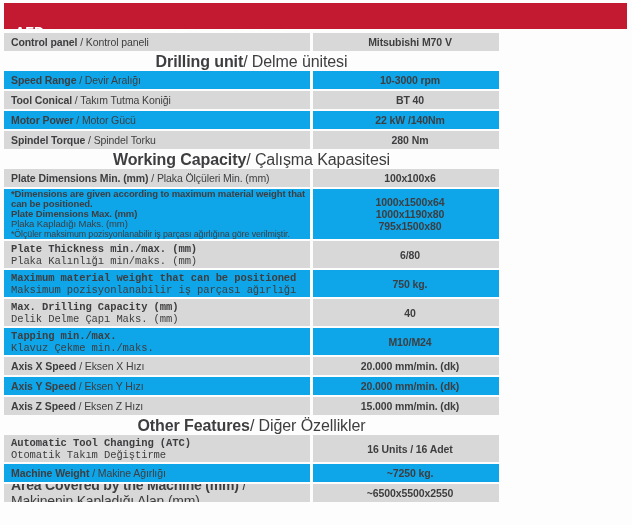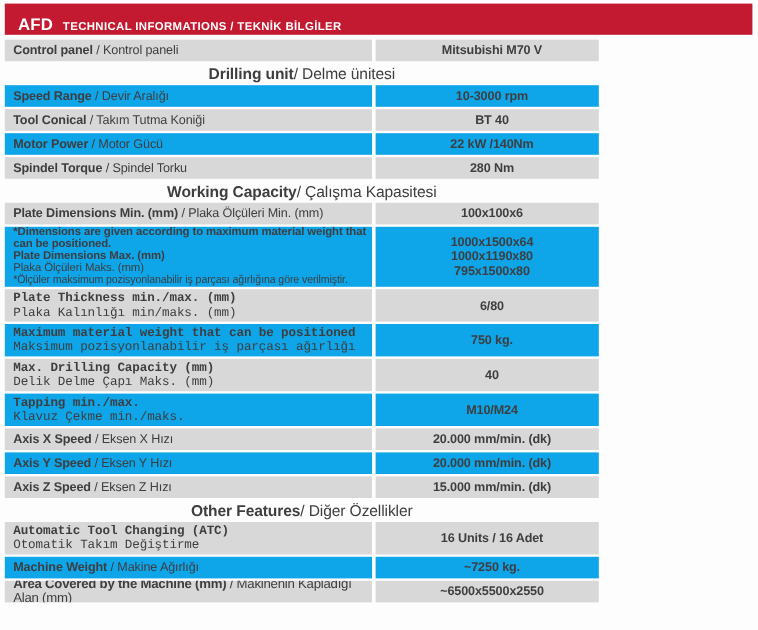--- a/index.html
+++ b/index.html
@@ -5,36 +5,36 @@
   html,body{margin:0;padding:0;}
   body{
     width:632px;height:525px;overflow:hidden;background:#FDFDFD;
     font-family:"Liberation Sans","DejaVu Sans",sans-serif;
     color:#3E3E40;-webkit-font-smoothing:antialiased;
   }
   .page{padding-top:3px;}
   
   .header{
     height:26px;margin:0 5px 4px 4px;background:#C31A31;
-    display:flex;align-items:baseline;padding:4px 0 0 11px;box-sizing:border-box;
+    display:flex;align-items:baseline;padding:16px 0 0 11px;box-sizing:border-box;
   }
   .brand{
     color:#fff;font-size:14px;font-weight:800;letter-spacing:0.2px;
     line-height:26px;
   }
   .htitle{
     color:#fff;font-size:9.5px;font-weight:700;letter-spacing:0.3px;
     margin-left:8px;line-height:26px;text-align:right;
   }
   
   .table{margin:0 5px 0 4px;width:495px;}
   .row{display:flex;margin-bottom:2px;}
   .section{
-    display:flex;align-items:center;justify-content:center;
-    height:16px;margin-bottom:2px;font-size:13px;letter-spacing:-0.1px;
+    display:flex;align-items:flex-start;justify-content:center;
+    height:16px;margin-bottom:2px;font-size:16px;letter-spacing:-0.1px;
   }
   .section b{font-weight:700;}
   .section .tr{font-weight:400;}
   .cell{box-sizing:border-box;overflow:hidden;}
   .label{
     width:306px;flex:0 0 306px;margin-right:3px;padding-left:7px;
     display:flex;flex-direction:column;justify-content:center;
     font-size:10.5px;letter-spacing:-0.1px;
   }
   .value{
@@ -45,21 +45,21 @@
   .r-gray{background:#D8D8D8;}
   .r-light{background:#0ea5e9;}
   .h1 .cell{height:18px;}
   .h2 .cell{height:27px;}
   .hm .cell{height:50px;}
   .h2 .label{line-height:12px;font-family:Liberation Mono, monospace;}
   .hm .label{font-size:9.5px;line-height:10px;}
   .hm .value{line-height:12px;}
   .lab-en{font-weight:700;}
   .lab-tr{font-weight:400;}
-  .tight{font-size:11px;letter-spacing:-0.2px;}
+  .tight{font-size:14px;letter-spacing:-0.2px;}
   .squeeze{white-space:nowrap;transform:scaleX(0.93);transform-origin:left center;}
   .vline{line-height:12px;}
 </style>
 </head>
 <body>
 
 <div class="page">
   <div class="header">
     <span class="brand">AFD</span>
     <span class="htitle">TECHNICAL INFORMATIONS / TEKNİK BİLGİLER</span>
@@ -118,21 +118,21 @@
           <div><span class="lab-en">Plate Dimensions Min. (mm)</span><span class="lab-tr"> / Plaka Ölçüleri Min. (mm)</span></div>
         </div>
         <div class="cell value r-gray">
           <div class="vline">100x100x6</div>
         </div>
       </div>
       <div class="row hm">
         <div class="cell label r-light">
           <div class="lab-en">*Dimensions are given according to maximum material weight that can be positioned.</div>
           <div class="lab-en">Plate Dimensions Max. (mm)</div>
-          <div class="lab-tr">Plaka Ölçüleri Maks. (mm)</div>
+          <div class="lab-tr">Plaka Kapladığı Maks. (mm)</div>
           <div class="lab-tr squeeze">*Ölçüler maksimum pozisyonlanabilir iş parçası ağırlığına göre verilmiştir.</div>
         </div>
         <div class="cell value r-light">
           <div class="vline">1000x1500x64</div>
           <div class="vline">1000x1190x80</div>
           <div class="vline">795x1500x80</div>
         </div>
       </div>
       <div class="row h2">
         <div class="cell label r-gray">

